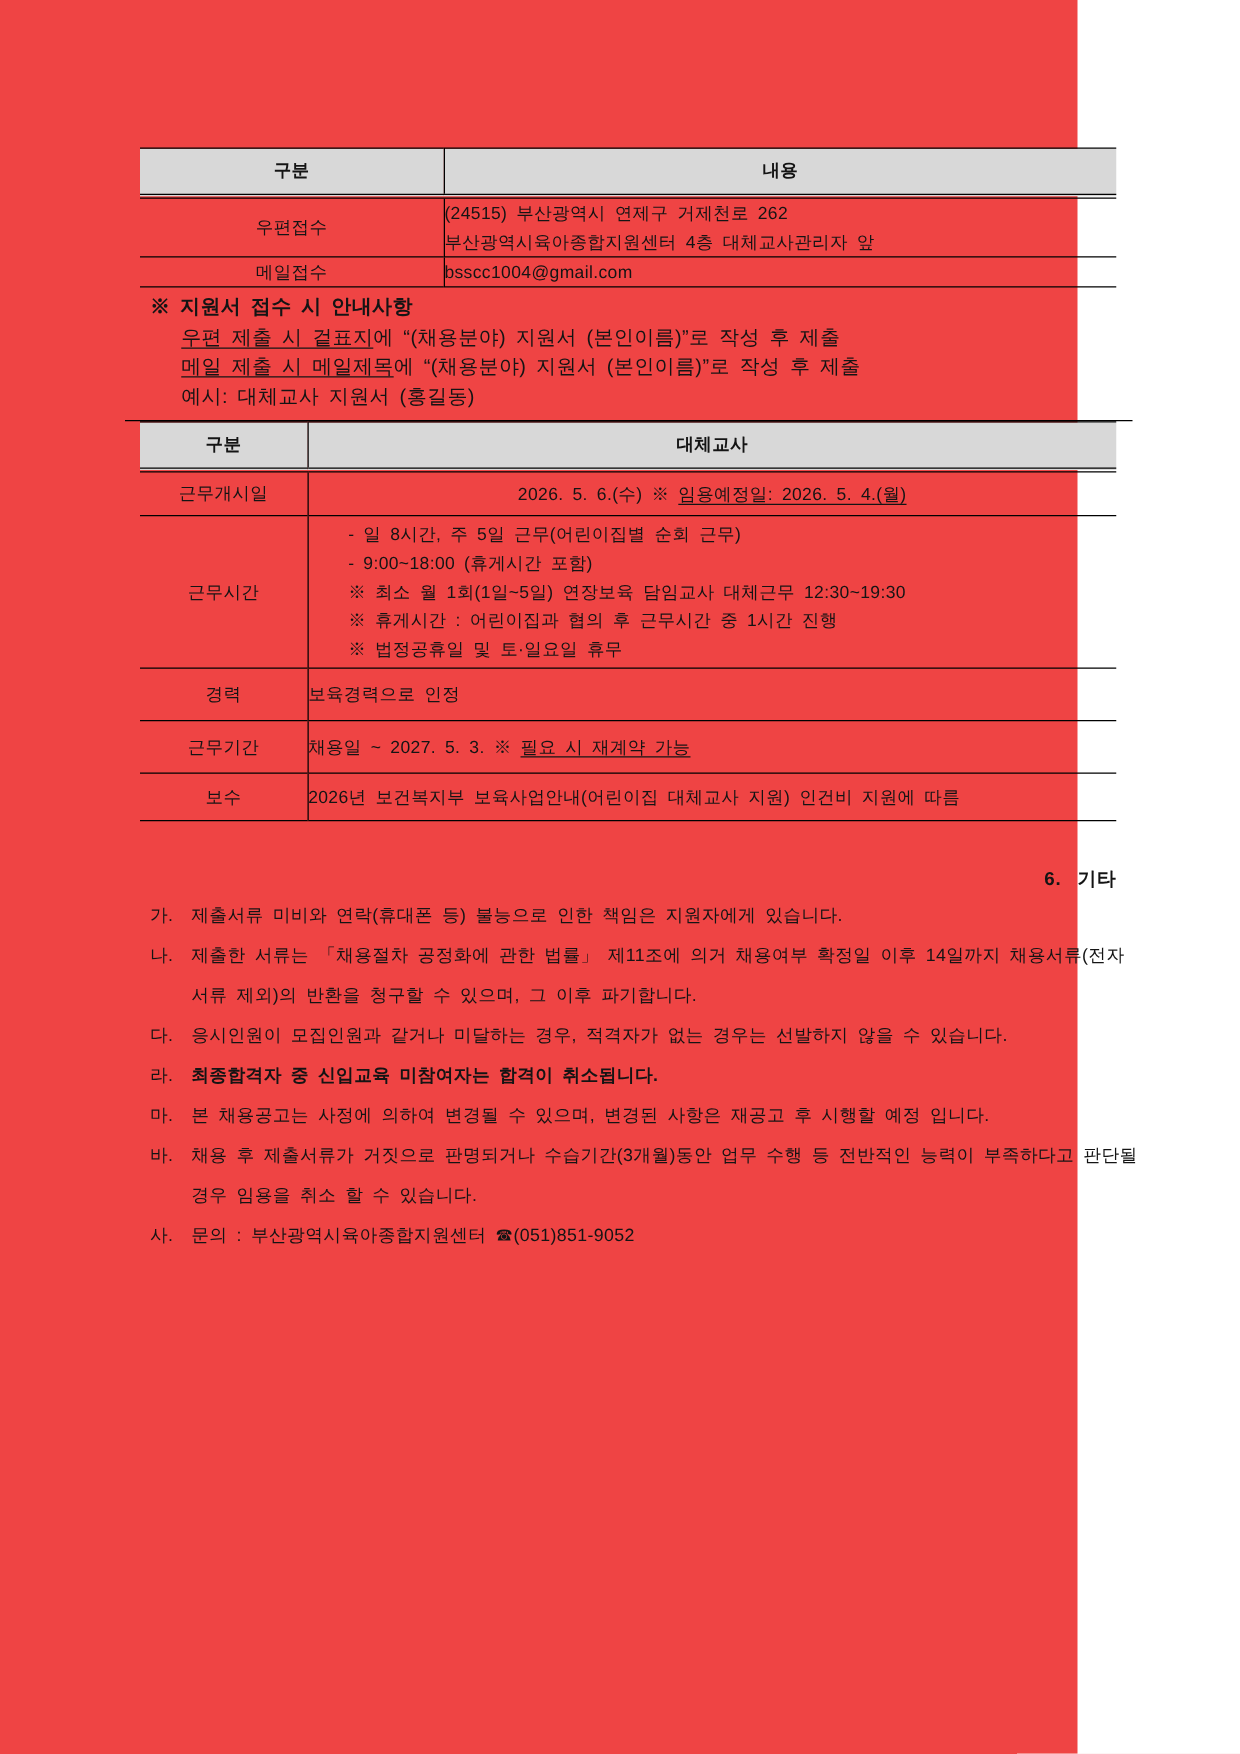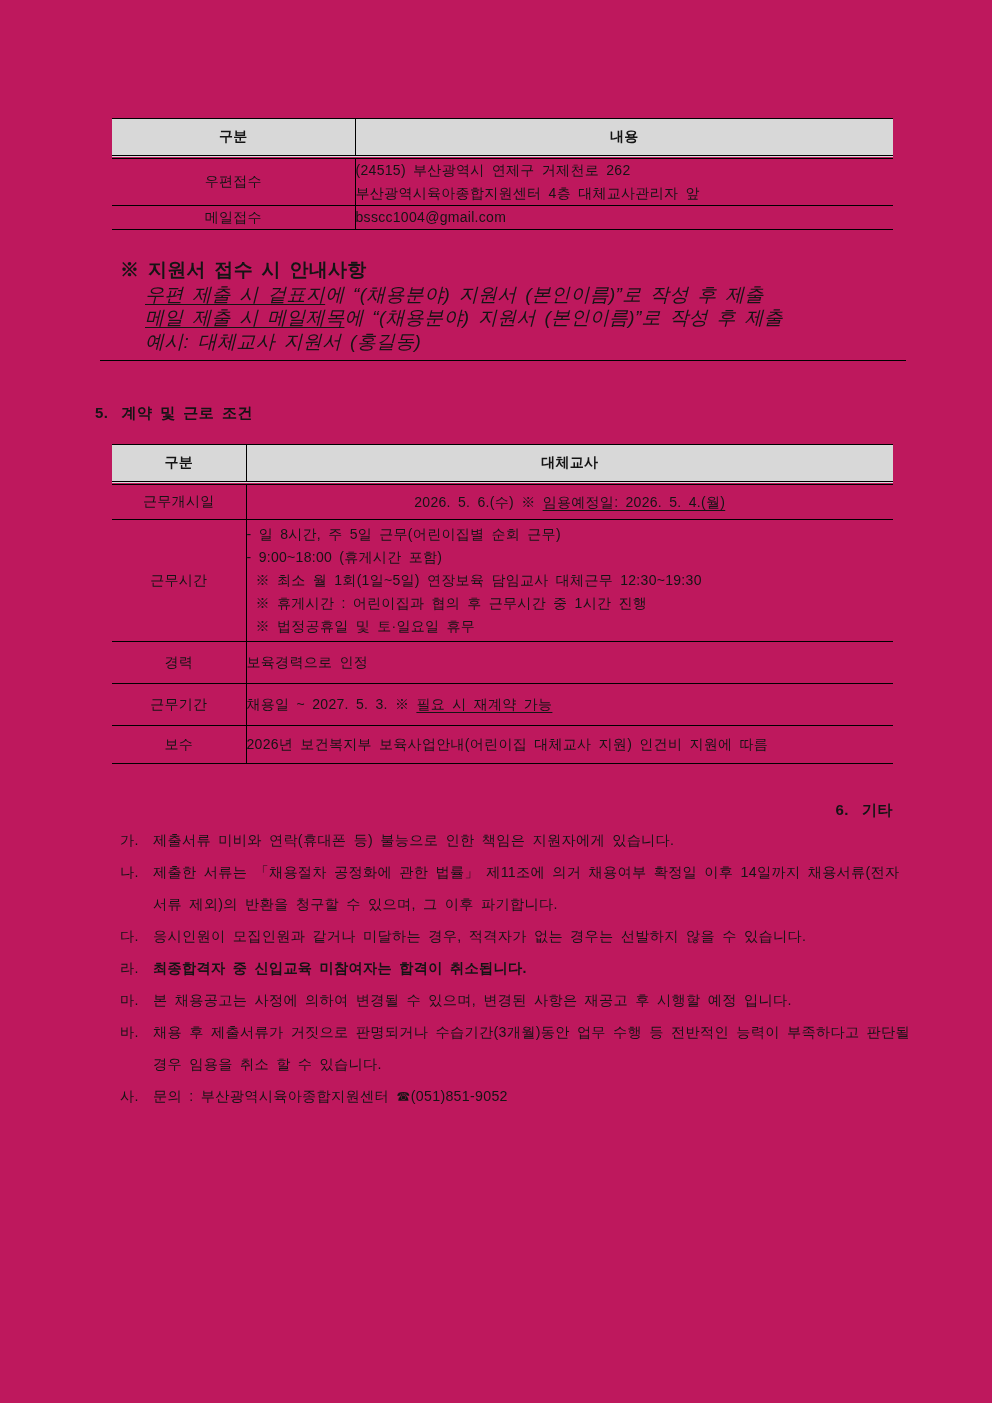--- a/index.html
+++ b/index.html
@@ -12,23 +12,23 @@
     height: 1403px;
     overflow: hidden;
     font-family: "Liberation Sans", sans-serif;
     color: #141414;
     font-size: 14px;
     letter-spacing: 0.3px;
     word-spacing: 3px;
   }
   .page {
     position: relative;
-    width: 992px;
+    width: 862px;
     height: 1403px;
-    background: #be185d;
+    background: #ef4444;
   }
   .content {
     position: absolute;
     left: 112px;
     top: 118px;
     width: 781px;
   }
 
   
   table.tbl {
@@ -65,47 +65,47 @@
     padding: 5px 8px 5px 15px;
     line-height: 23px;
     text-align: left;
   }
   .indent { padding-left: 9px; }
 
   .u { text-decoration: underline; text-underline-offset: 3px; }
 
   
   .notice {
-    margin: 28px 0 0 8px;
+    margin: 4px 0 0 8px;
     line-height: 23.5px;
-    font-size: 19px;
+    font-size: 16px;
   }
   .notice-title { font-weight: bold; margin-bottom: 1px; }
-  .notice-line { margin-left: 25px; font-style: italic; }
+  .notice-line { margin-left: 25px; }
   .rule {
     width: 806px;
     margin-left: -12px;
     margin-top: 7px;
     border-bottom: 1px solid #000;
   }
 
   
   .sec-title {
     margin: 43px 0 21px -17px;
     font-size: 15px;
     font-weight: bold;
     letter-spacing: 0.5px;
   }
   .sec-title .num { margin-right: 13px; }
   .sec-title.s6 { margin-top: 37px; margin-bottom: 4px; text-align: right; }
 
   
   .h-start td { height: 34px; text-align: center; }
   .h-hours td.val { padding-top: 3px; padding-bottom: 3px; }
-  .h-hours td.val div { line-height: 23px; }
+  .h-hours td.val div { line-height: 23px; padding-left: 32px; }
   .h-duty td { height: 40px; }
   .h-career td { height: 41px; }
   .h-period td { height: 41px; }
   .h-pay td { height: 37px; }
 
   
   .items {
     margin-left: 8px;
     width: 792px;
   }
@@ -158,23 +158,20 @@
       <div class="notice-line">
         <span class="u">우편 제출 시 겉표지</span><span>에 “(채용분야) 지원서 (본인이름)”로 작성 후 제출</span>
       </div>
       <div class="notice-line">
         <span class="u">메일 제출 시 메일제목</span><span>에 “(채용분야) 지원서 (본인이름)”로 작성 후 제출</span>
       </div>
       <div class="notice-line">예시: 대체교사 지원서 (홍길동)</div>
     </div>
     <div class="rule"></div>
 
-    <div class="sec-title">
-      <span class="num">5.</span><span>계약 및 근로 조건</span>
-    </div>
 
     <table class="tbl">
       <colgroup>
           <col style="width:134px">
           <col>
         </colgroup>
       <tbody>
         <tr class="head">
           <th class="c1">구분</th>
           <th>대체교사</th>

